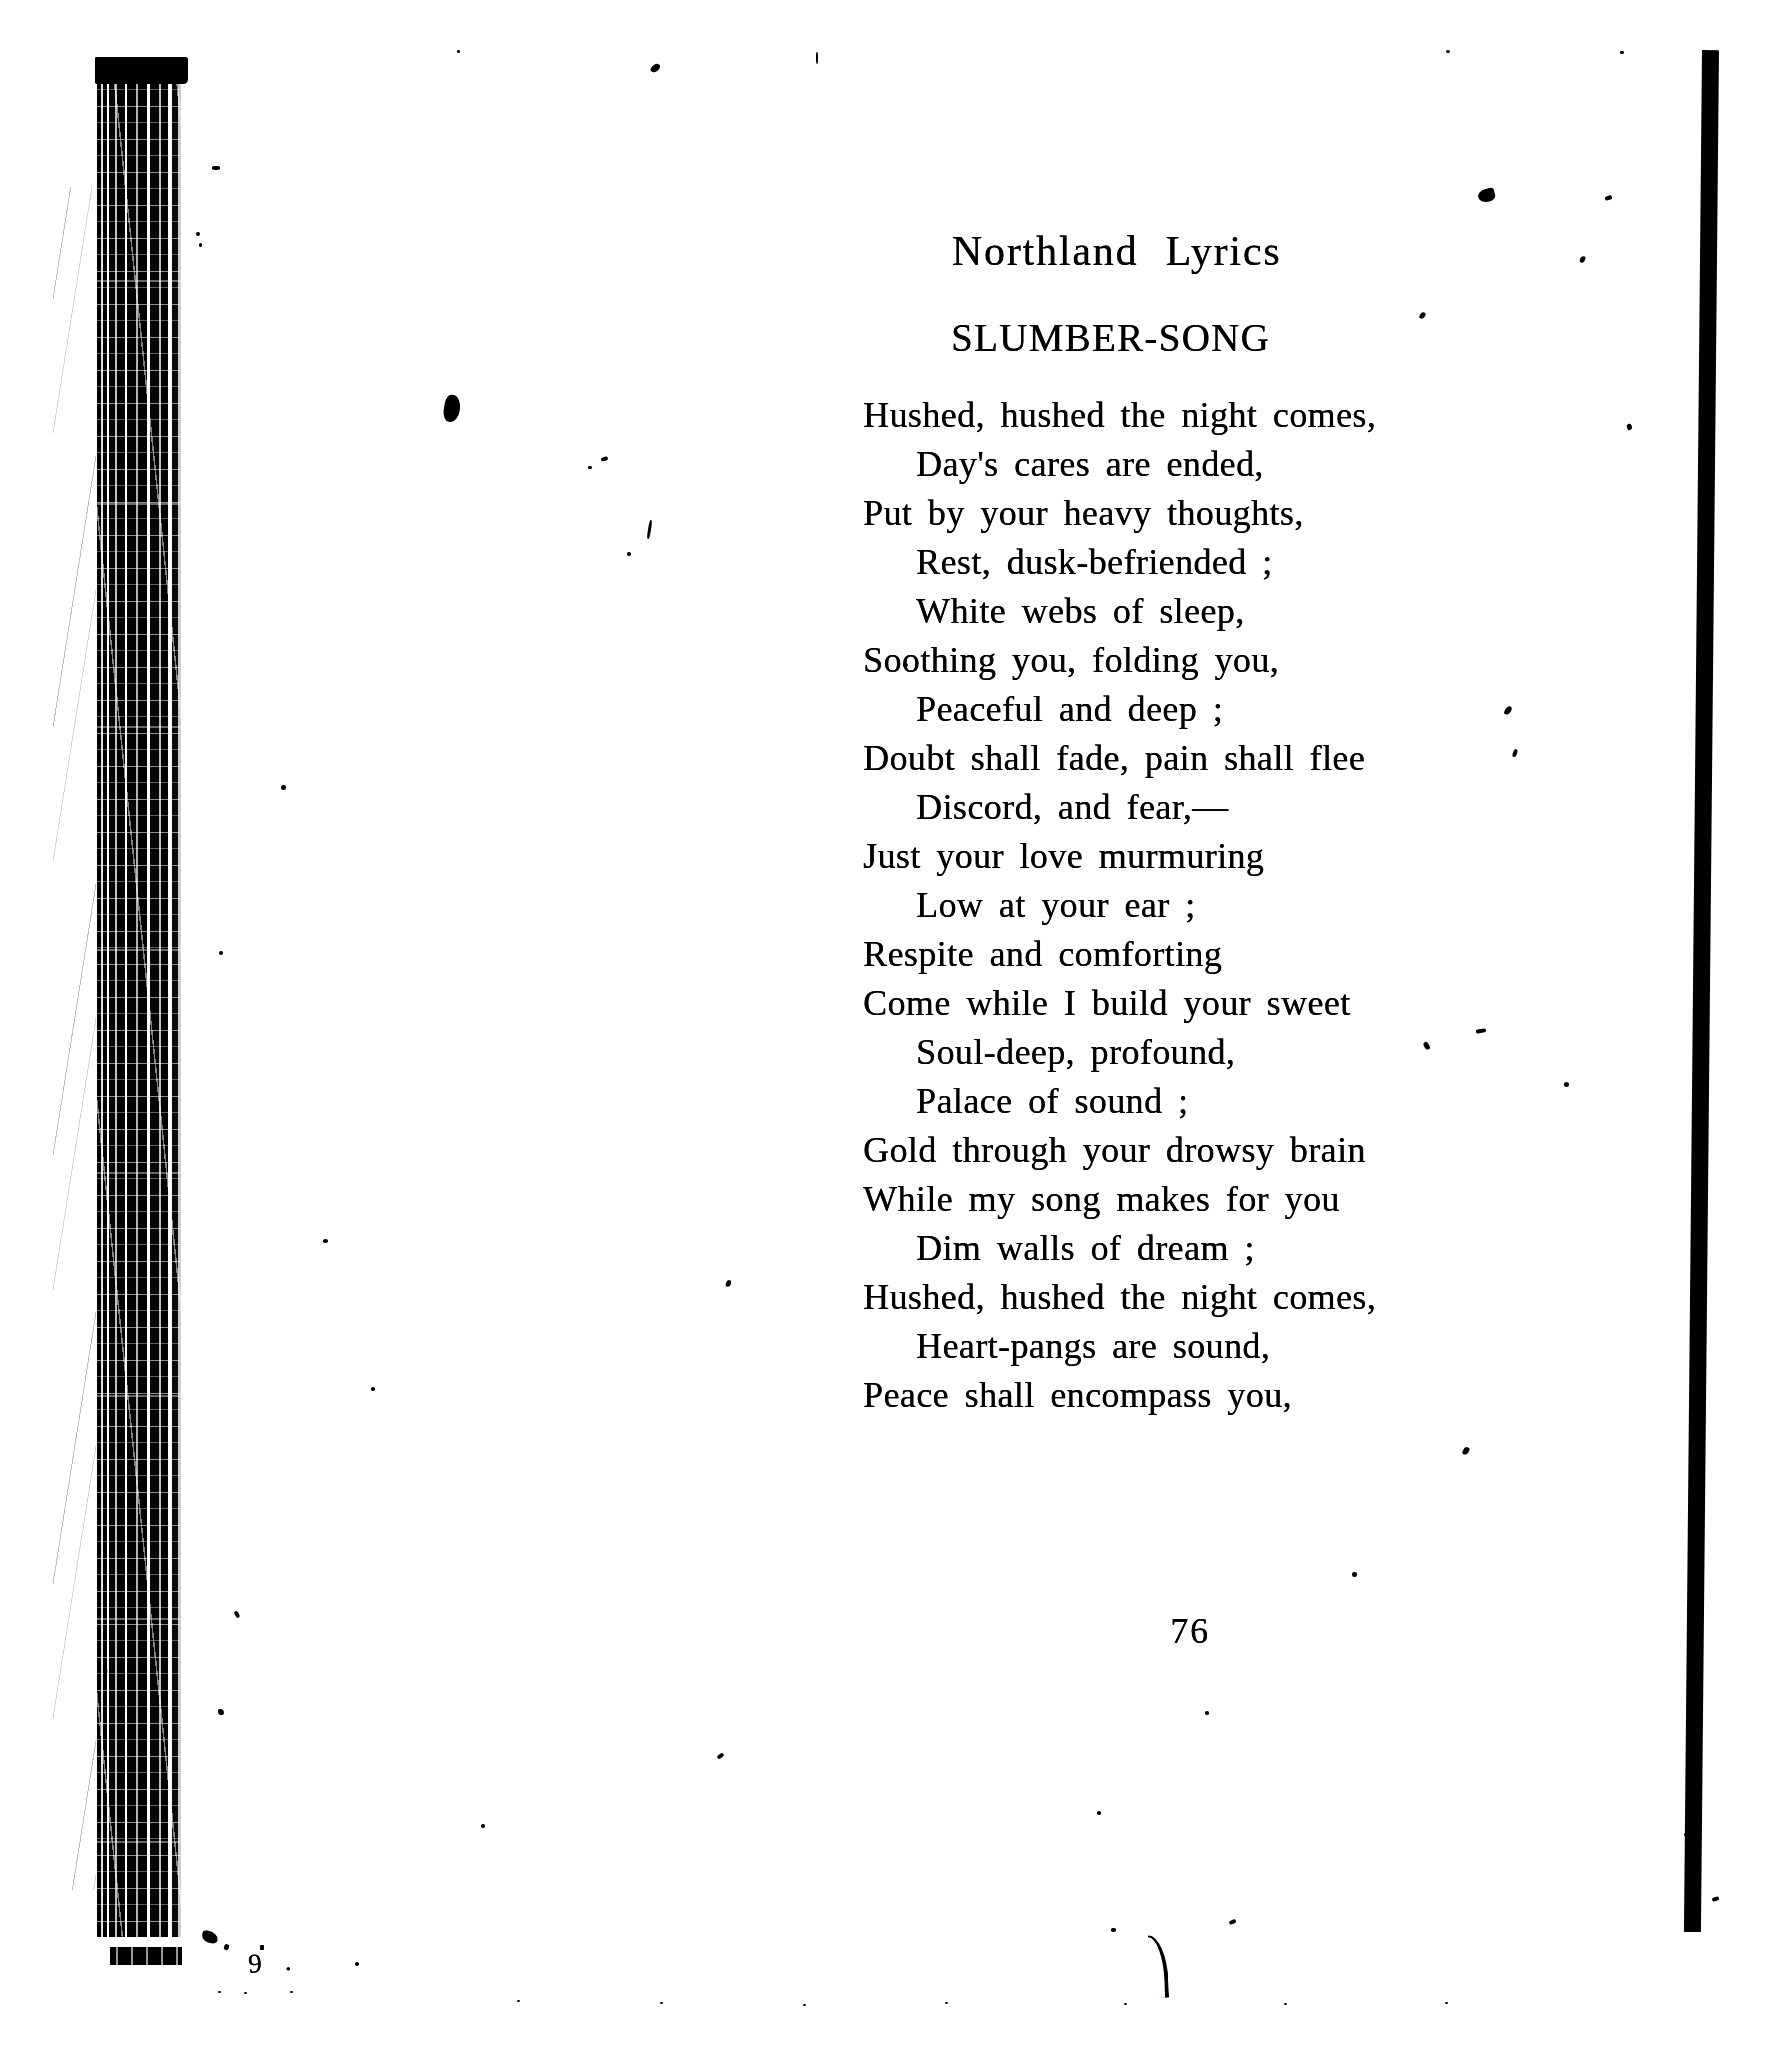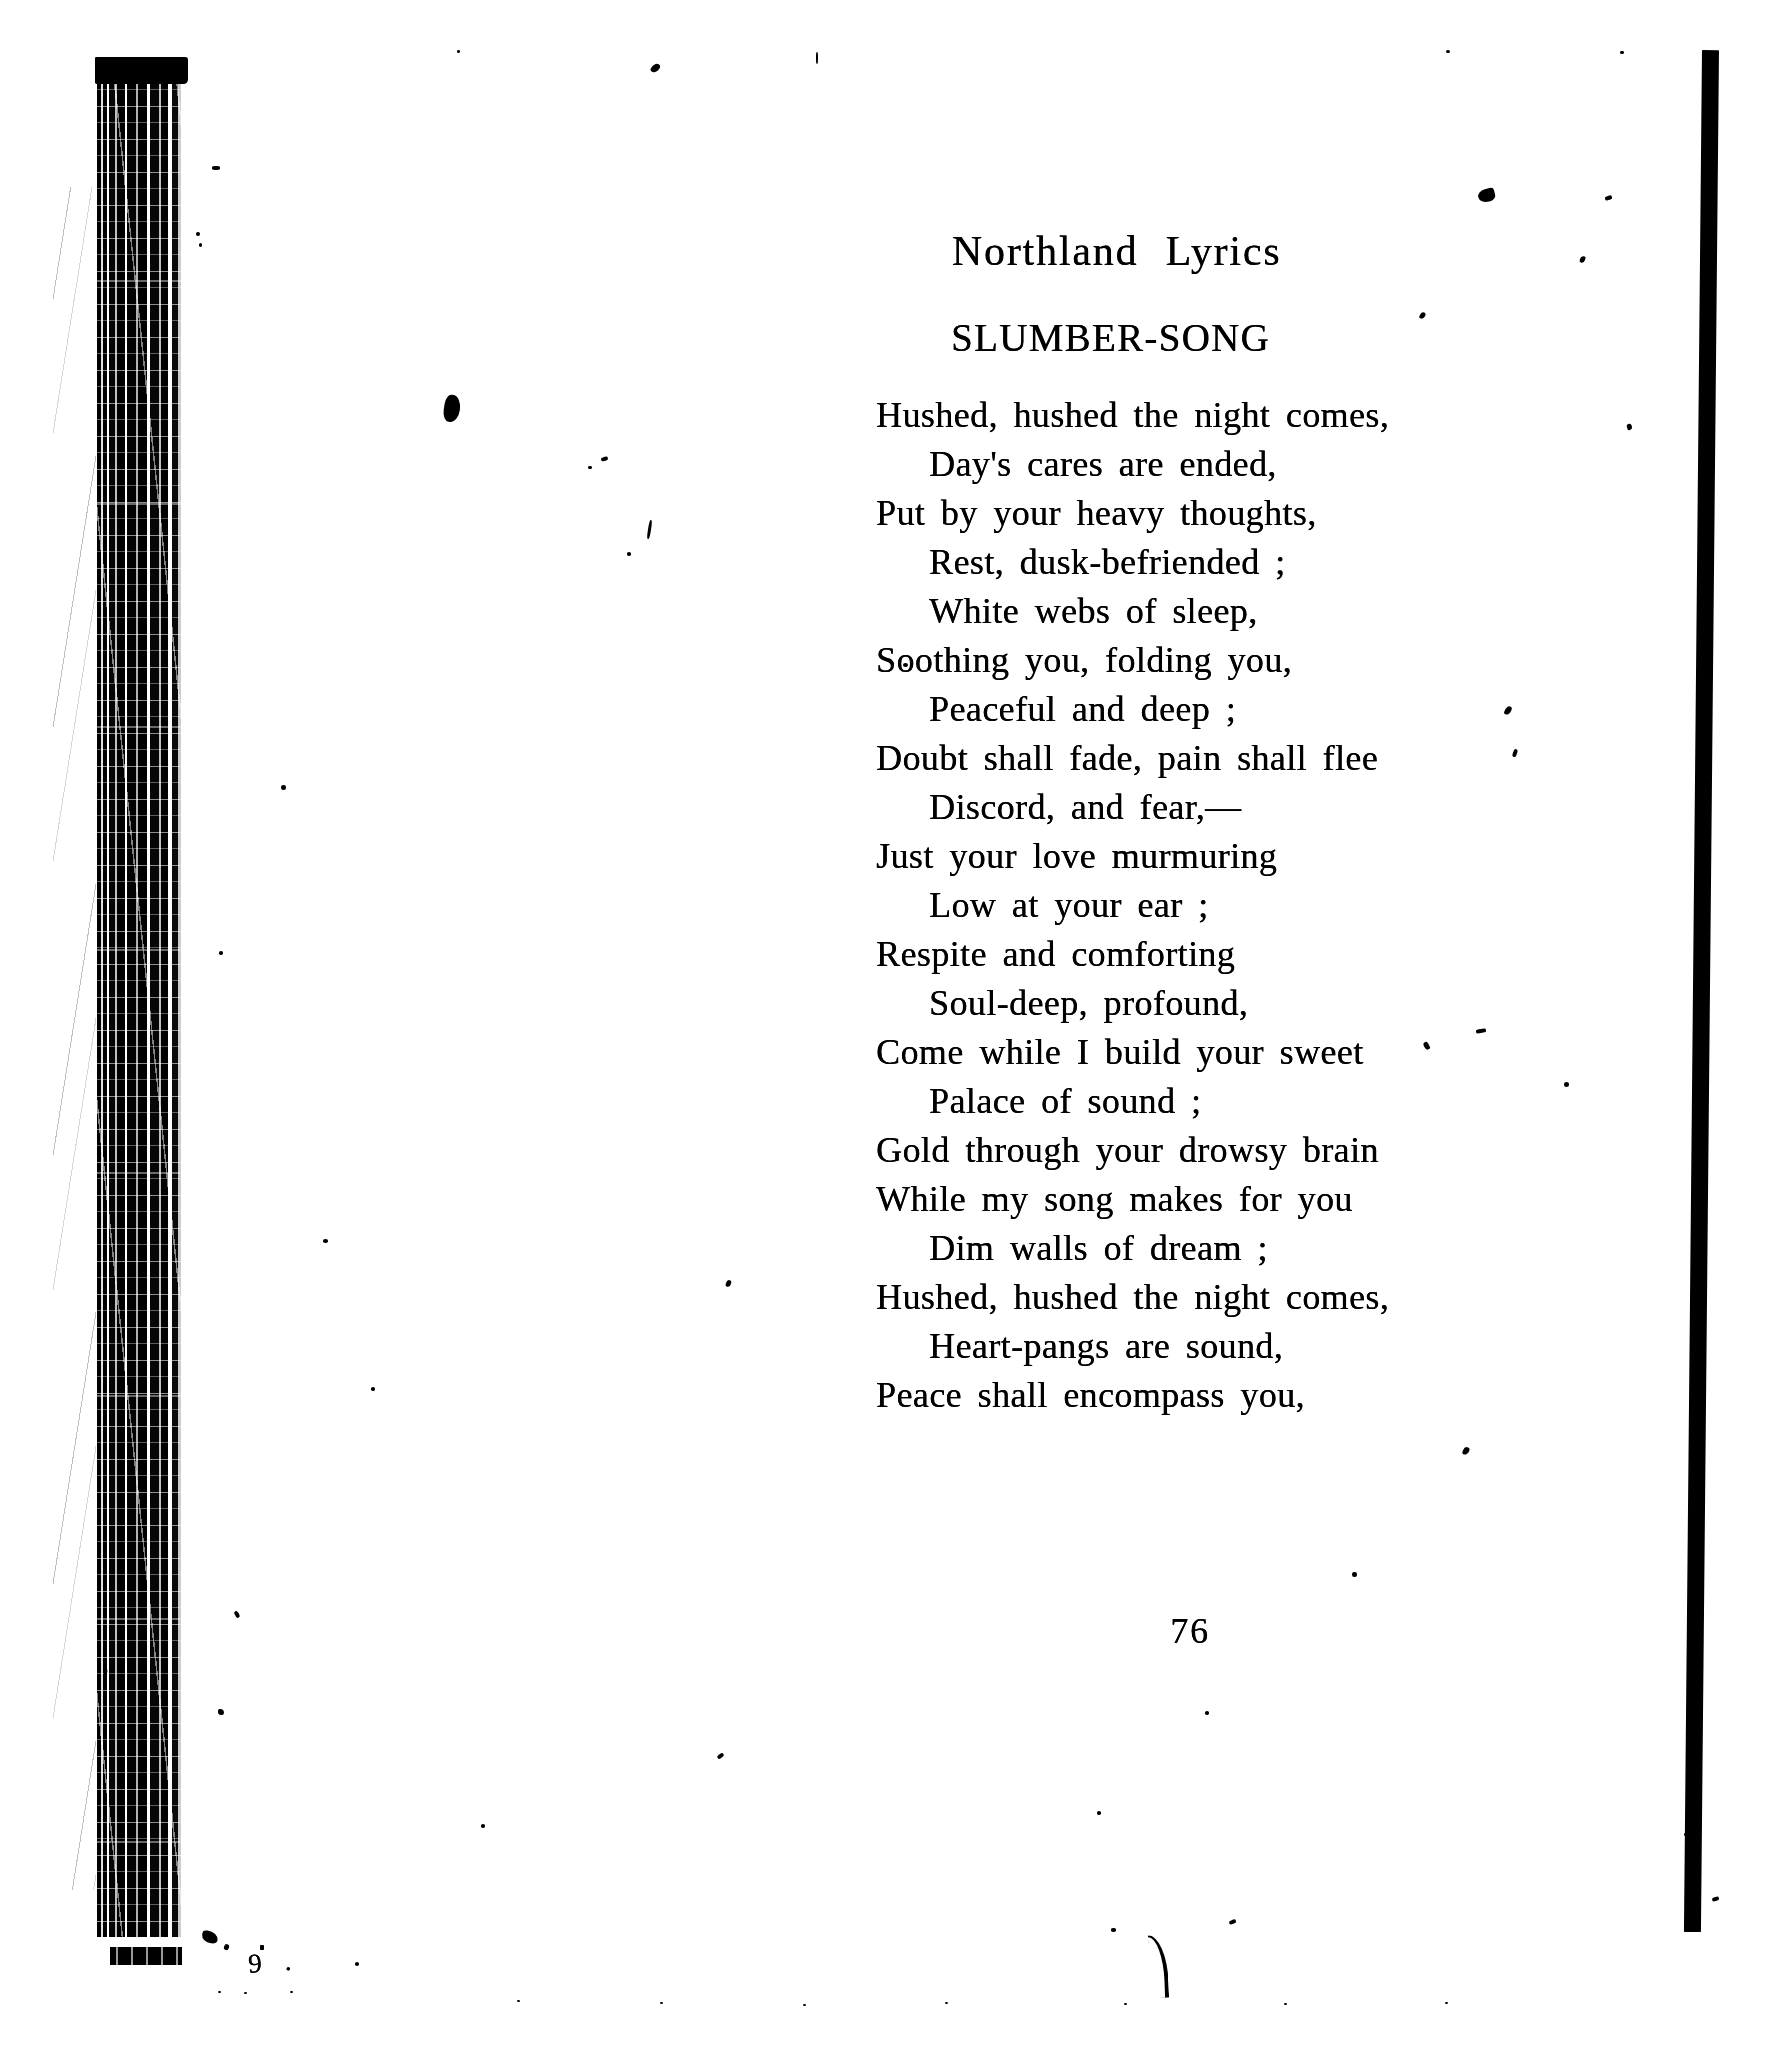--- a/index.html
+++ b/index.html
@@ -79,21 +79,21 @@
     letter-spacing:1.8px;word-spacing:15px;white-space:nowrap;
     text-shadow:0.3px 0 0 #000;
   }
   .poem-title{
     position:absolute;left:754px;top:317px;width:713px;
     text-align:center;font-size:39px;line-height:1.1;
     letter-spacing:1.3px;white-space:nowrap;
     text-shadow:0.3px 0 0 #000;
   }
   .poem{
-    position:absolute;left:863px;top:391px;width:624px;margin-left:13px;
+    position:absolute;left:863px;top:391px;width:624px;
   }
   .poem-line{
     font-size:36px;line-height:49px;white-space:nowrap;
     letter-spacing:0.4px;word-spacing:6.2px;
     text-shadow:0.3px 0 0 #000;
   }
   .poem-line.indent{padding-left:53px;}
   .page-number{
     position:absolute;left:1150px;top:1610px;width:80px;
     text-align:center;font-size:36px;letter-spacing:1.8px;
@@ -137,22 +137,22 @@
       <div class="poem-line">Put by your heavy thoughts,</div>
       <div class="poem-line indent">Rest, dusk-befriended ;</div>
       <div class="poem-line indent">White webs of sleep,</div>
       <div class="poem-line">Soothing you, folding you,</div>
       <div class="poem-line indent">Peaceful and deep ;</div>
       <div class="poem-line">Doubt shall fade, pain shall flee</div>
       <div class="poem-line indent">Discord, and fear,—</div>
       <div class="poem-line">Just your love murmuring</div>
       <div class="poem-line indent">Low at your ear ;</div>
       <div class="poem-line">Respite and comforting</div>
+      <div class="poem-line">Come while I build your sweet</div>
       <div class="poem-line indent">Soul-deep, profound,</div>
-      <div class="poem-line">Come while I build your sweet</div>
       <div class="poem-line indent">Palace of sound ;</div>
       <div class="poem-line">Gold through your drowsy brain</div>
       <div class="poem-line">While my song makes for you</div>
       <div class="poem-line indent">Dim walls of dream ;</div>
       <div class="poem-line">Hushed, hushed the night comes,</div>
       <div class="poem-line indent">Heart-pangs are sound,</div>
       <div class="poem-line">Peace shall encompass you,</div>
     </div>
   <div class="page-number">76</div>
   <div class="pencil-mark">9 .</div>

